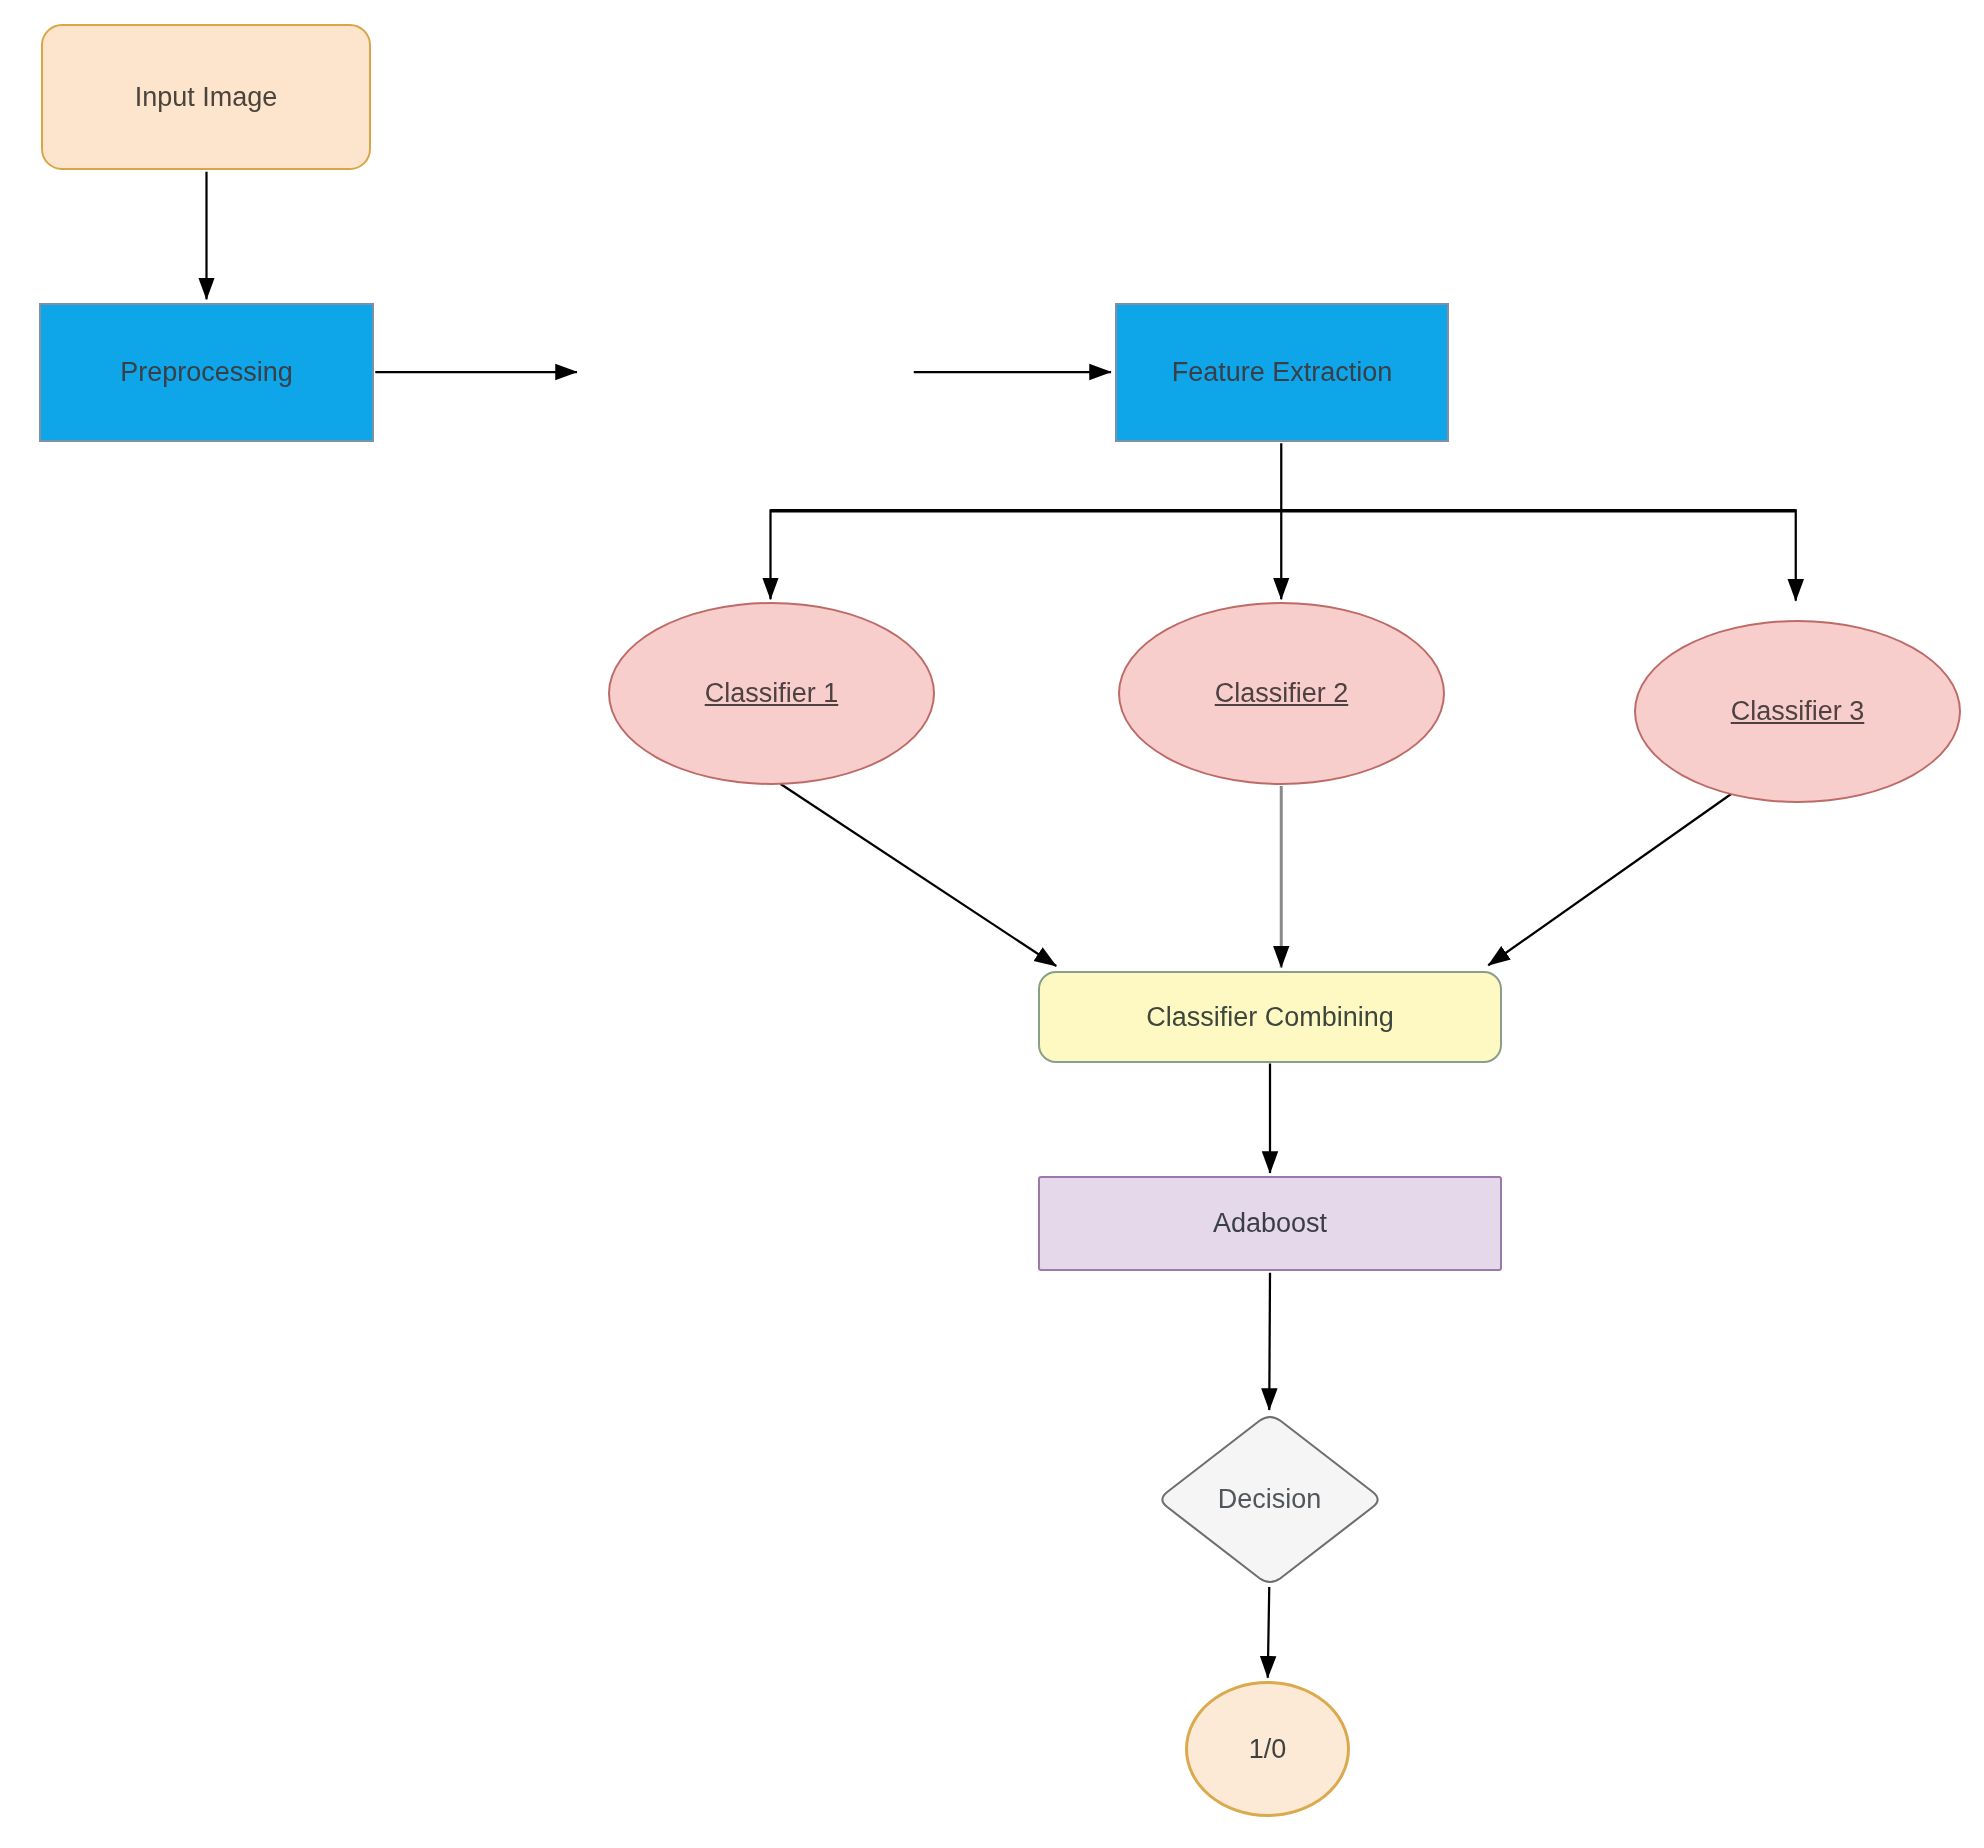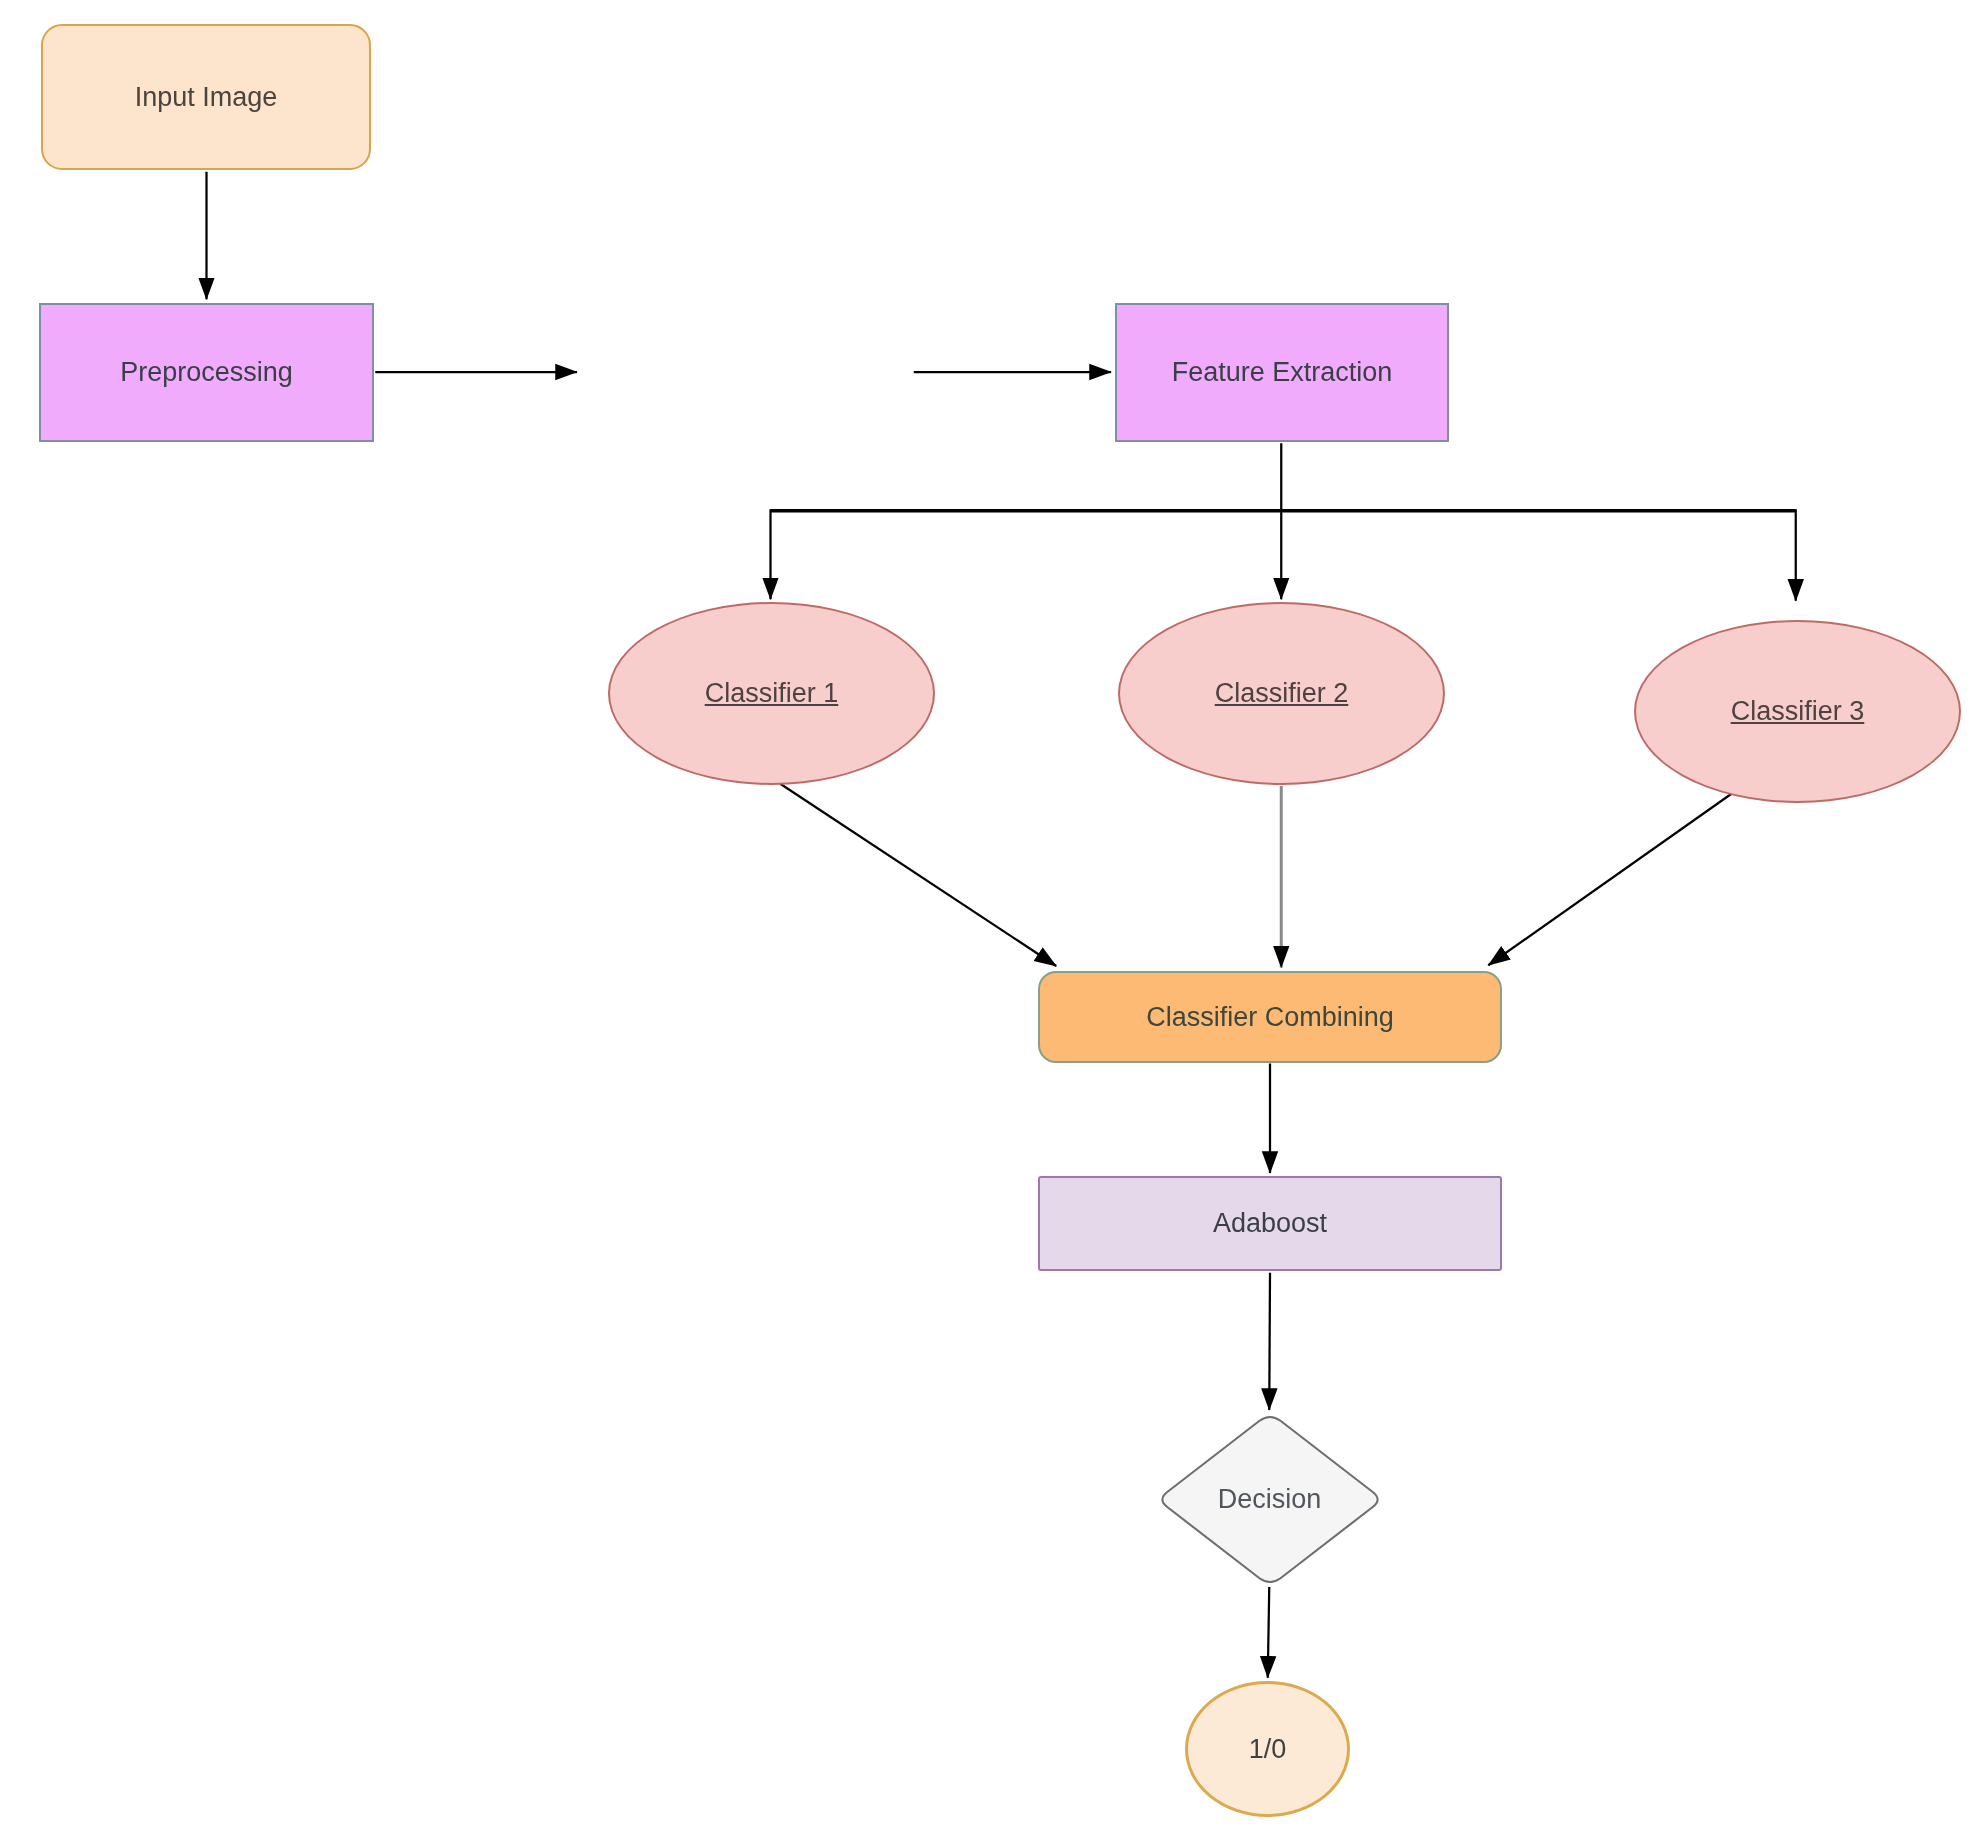--- a/index.html
+++ b/index.html
@@ -36,38 +36,38 @@
     white-space: nowrap;
   }
   
   .n-input {
     left: 41px; top: 24px; width: 330px; height: 146px;
     background: #fce5cc; border: 2.3px solid #d9a547; border-radius: 21px;
     color: #4c443c;
   }
   
   .n-blue {
-    background: #f0abfc; border: 2.3px solid #7d91a6;
+    background: #0ea5e9; border: 2.3px solid #7d91a6;
   }
   .n-pre { left: 39px;   top: 303px; width: 335px; height: 139px; }
   .n-seg { left: 581px;  top: 303px; width: 332px; height: 139px; }
   .n-fe  { left: 1115px; top: 303px; width: 334px; height: 139px; }
   
   .n-ell {
     background: #f8cecc; border: 2.3px solid #bd6b67; border-radius: 50%;
     color: #4e4142;
     text-decoration: underline;
   }
   .n-c1 { left: 608px;  top: 602px; width: 327px; height: 183px; }
   .n-c2 { left: 1118px; top: 602px; width: 327px; height: 183px; }
   .n-c3 { left: 1634px; top: 620px; width: 327px; height: 183px; }
   
   .n-cc {
     left: 1038px; top: 971px; width: 464px; height: 92px;
-    background: #fdba74; border: 2.3px solid #87a087; border-radius: 18px;
+    background: #fef9c3; border: 2.3px solid #87a087; border-radius: 18px;
     color: #3d463d;
   }
   
   .n-ada {
     left: 1038px; top: 1176px; width: 464px; height: 95px;
     background: #e5d8ea; border: 2.3px solid #9b79ab; border-radius: 3px;
   }
   
   .n-dec {
     left: 1157px; top: 1413px; width: 225px; height: 173px;

